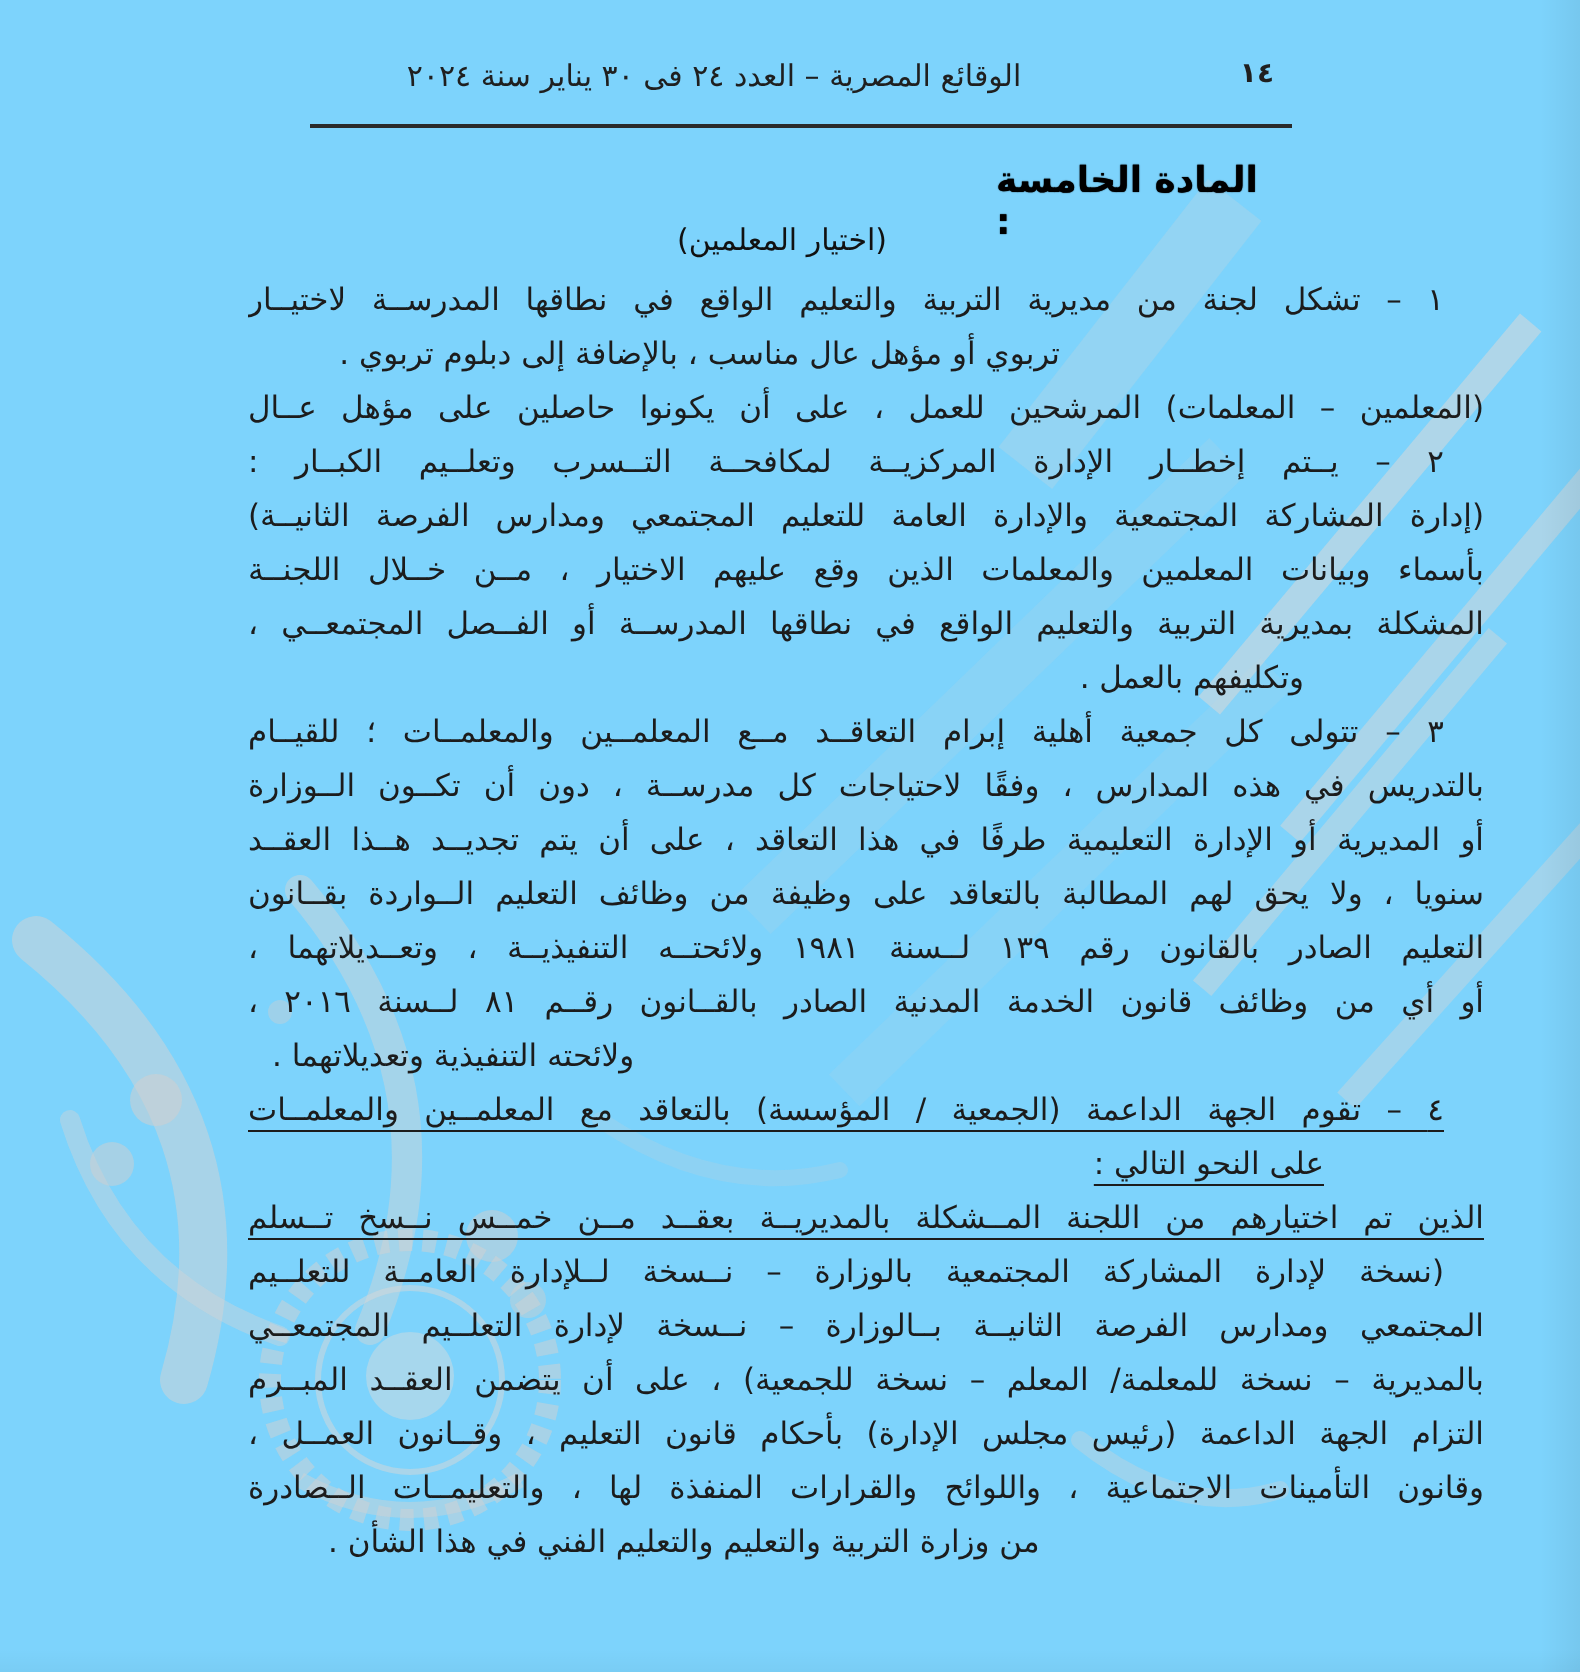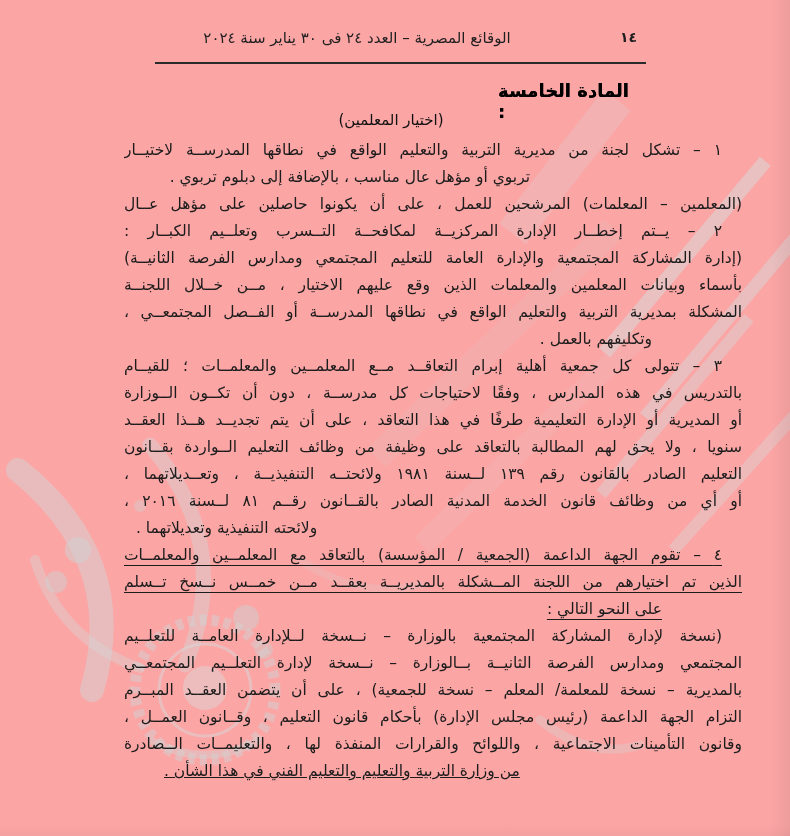--- a/index.html
+++ b/index.html
@@ -1,19 +1,19 @@
 <!DOCTYPE html>
 <html lang="ar"><head>
 <meta charset="utf-8">
 <style>
   html,body{margin:0;padding:0;background:#ffffff;}
   .page{
     position:relative;
     width:790px;height:836px;
-    background:#fca5a5;
+    background:#7dd3fc;
     overflow:hidden;
     font-family:"DejaVu Sans",sans-serif;
     color:#1b1b1b;
   }
   
   .edge-right{position:absolute;top:0;right:0;width:20px;height:100%;
     background:linear-gradient(to right,rgba(0,0,0,0),rgba(0,0,0,0.055));pointer-events:none;}
   .edge-bottom{position:absolute;left:0;bottom:0;width:100%;height:12px;
     background:linear-gradient(to bottom,rgba(0,0,0,0),rgba(0,0,0,0.03));pointer-events:none;}
 
@@ -35,21 +35,21 @@
   .ln{
     height:27px;line-height:27px;font-size:15.5px;color:#1c1c1c;
     text-align:justify;text-align-last:justify;
     overflow:hidden;white-space:normal;margin-left:34px;
   }
   .ln.first{padding-right:20px;}
   .ln.end-c{text-align-last:right;padding-right:212px;}
   .ln.end-r90{text-align-last:right;padding-right:90px;}
   .ln.end-r80{text-align-last:right;padding-right:80px;}
   .ln.end-l46{text-align-last:left;padding-left:0;padding-right:0;text-align:right;direction:rtl;padding-left:0;margin-left:0;margin-right:0;padding-left:0;padding-left:0;padding-left:46px;}
-  .ln.end-l40{text-align-last:left;text-align:right;padding-left:40px;text-decoration:underline;}
+  .ln.end-l40{text-align-last:left;text-align:right;padding-left:40px;}
   .ln.u{text-decoration:underline;text-underline-offset:5px;text-decoration-thickness:1px;}
 </style>
 </head>
 <body>
 
 <div class="page">
 
   <svg class="watermark" viewBox="0 0 790 836" xmlns="http://www.w3.org/2000/svg">
     <g fill="#d8d8d8">
       <rect x="560" y="250" width="250" height="14" transform="rotate(-50 685 257)" opacity="0.55"></rect>
@@ -104,22 +104,22 @@
 
     <div class="ln first">٣ – تتولى كل جمعية أهلية إبرام التعاقــد مــع المعلمــين والمعلمــات ؛ للقيــام</div>
     <div class="ln">بالتدريس في هذه المدارس ، وفقًا لاحتياجات كل مدرســة ، دون أن تكــون الــوزارة</div>
     <div class="ln">أو المديرية أو الإدارة التعليمية طرفًا في هذا التعاقد ، على أن يتم تجديــد هــذا العقــد</div>
     <div class="ln">سنويا ، ولا يحق لهم المطالبة بالتعاقد على وظيفة من وظائف التعليم الــواردة بقــانون</div>
     <div class="ln">التعليم الصادر بالقانون رقم ١٣٩ لــسنة ١٩٨١ ولائحتــه التنفيذيــة ، وتعــديلاتهما ،</div>
     <div class="ln">أو أي من وظائف قانون الخدمة المدنية الصادر بالقــانون رقــم ٨١ لــسنة ٢٠١٦ ،</div>
     <div class="ln end-l46">ولائحته التنفيذية وتعديلاتهما .</div>
 
     <div class="ln first u">٤ – تقوم الجهة الداعمة (الجمعية / المؤسسة) بالتعاقد مع المعلمــين والمعلمــات</div>
+    <div class="ln end-r80 u">على النحو التالي :</div>
     <div class="ln u">الذين تم اختيارهم من اللجنة المــشكلة بالمديريــة بعقــد مــن خمــس نــسخ تــسلم</div>
-    <div class="ln end-r80 u">على النحو التالي :</div>
 
     <div class="ln first">(نسخة لإدارة المشاركة المجتمعية بالوزارة – نــسخة لــلإدارة العامــة للتعلــيم</div>
     <div class="ln">المجتمعي ومدارس الفرصة الثانيــة بــالوزارة – نــسخة لإدارة التعلــيم المجتمعــي</div>
     <div class="ln">بالمديرية – نسخة للمعلمة/ المعلم – نسخة للجمعية) ، على أن يتضمن العقــد المبــرم</div>
     <div class="ln">التزام الجهة الداعمة (رئيس مجلس الإدارة) بأحكام قانون التعليم ، وقــانون العمــل ،</div>
     <div class="ln">وقانون التأمينات الاجتماعية ، واللوائح والقرارات المنفذة لها ، والتعليمــات الــصادرة</div>
     <div class="ln end-l40">من وزارة التربية والتعليم والتعليم الفني في هذا الشأن .</div>
   </div>
 
   <div class="edge-right"></div>

